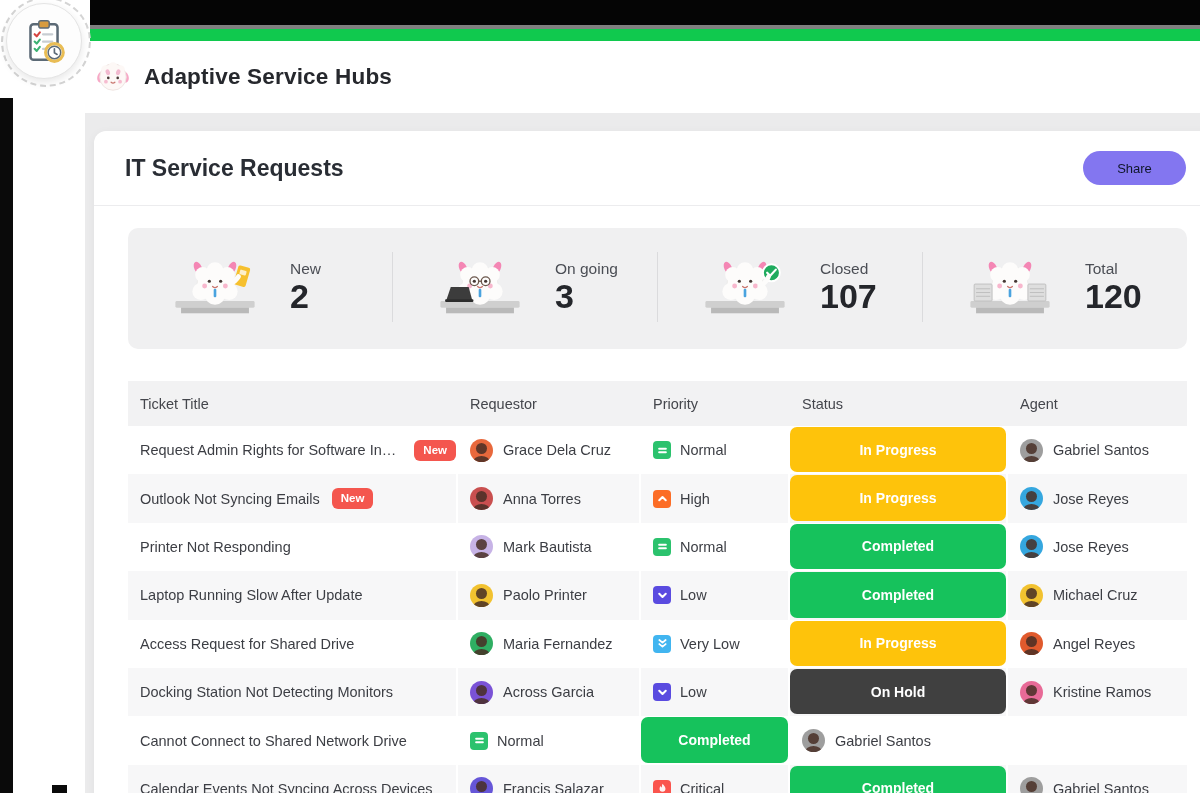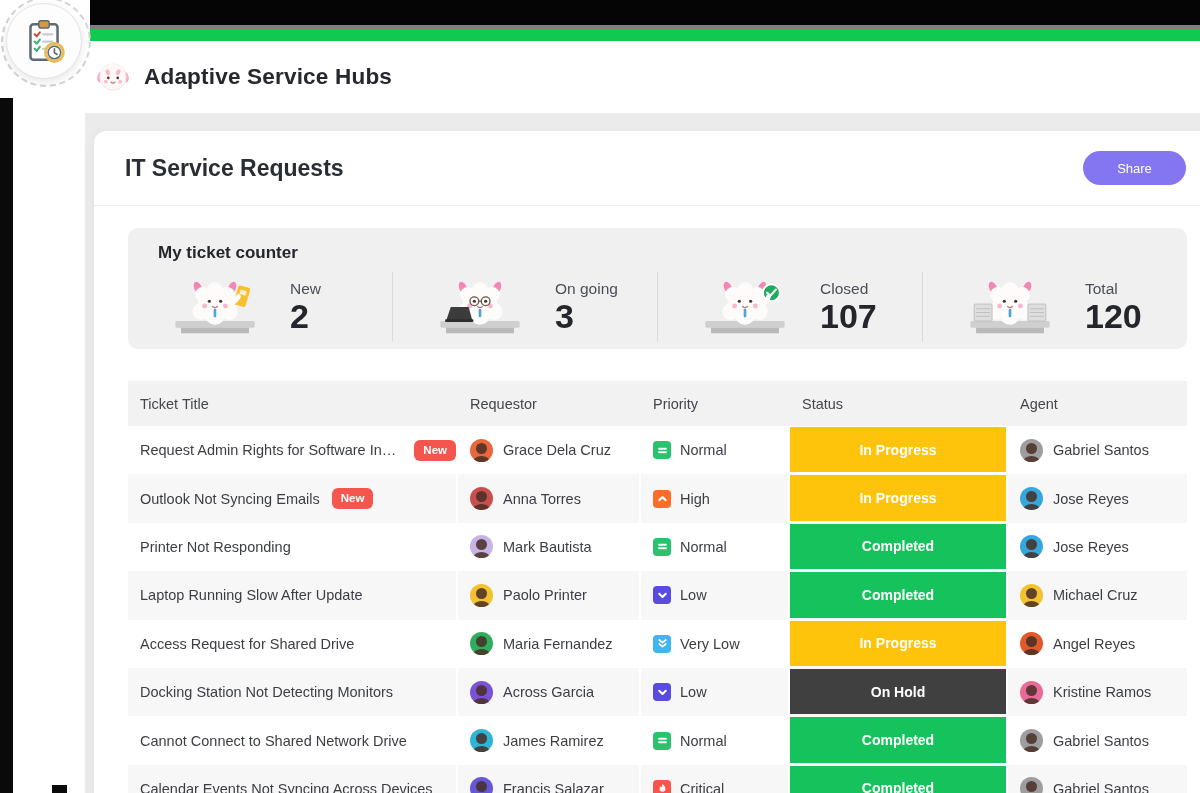--- a/index.html
+++ b/index.html
@@ -22,21 +22,21 @@
   .badge-circle{position:absolute;left:6px;top:3px;width:74px;height:74px;border-radius:50%;
                 background:#fdfdfd;border:1px solid #e4e4e4;box-shadow:0 3px 8px rgba(0,0,0,.10);
                 display:flex;align-items:center;justify-content:center;cursor:pointer;}
   
   .card{position:absolute;left:94px;top:131px;width:1130px;height:700px;background:#fff;
         border-radius:12px;box-shadow:0 2px 10px rgba(0,0,0,.05);}
   .card-header{position:relative;height:74px;border-bottom:1px solid #ececee;}
   .card-title{position:absolute;left:31px;top:50%;transform:translateY(-50%);
               font-size:23px;font-weight:600;color:#292d34;margin:0;}
   .share{position:absolute;right:38px;top:20px;width:103px;height:34px;border:none;border-radius:17px;
-         color:#ffffff;font-size:13px;font-family:inherit;cursor:pointer;}
+         color:#0f172a;font-size:13px;font-family:inherit;cursor:pointer;}
   
   .counter{margin:22px 0 0 34px;width:1059px;height:121px;background:#f0f0f1;border-radius:10px;
            box-sizing:border-box;padding-top:15px;}
   .counter-title{font-size:17px;font-weight:700;color:#24262b;padding-left:30px;}
   .stats{display:flex;margin-top:8px;height:72px;align-items:center;}
   .stat{flex:1;display:flex;align-items:center;gap:26px;padding-left:38px;box-sizing:border-box;}
   .stat svg{width:98px;height:66px;flex:0 0 auto;}
   .stat-label{font-size:15.5px;color:#4b4e55;line-height:1.25;}
   .stat-value{font-size:34px;font-weight:700;color:#24262b;line-height:1.05;}
   .vdiv{width:1px;height:70px;background:#dbdbdd;flex:0 0 auto;}
@@ -45,21 +45,21 @@
   .trow{display:grid;grid-template-columns:330px 183px 149px 218px 179px;}
   .thead{height:45px;background:#f2f2f3;}
   .thead .th{display:flex;align-items:center;padding-left:12px;font-size:14.5px;color:#44464c;cursor:pointer;}
   .row{height:48.4px;}
   .row.even{background:#f7f7f8;}
   .cell{display:flex;align-items:center;padding-left:12px;font-size:14.5px;color:#3c3e44;
         border-right:2px solid #fff;min-width:0;}
   .cell:last-child{border-right:none;}
   .cell-status{padding:0;position:relative;}
   .status-fill{position:absolute;left:0;right:0;top:1px;bottom:2px;display:flex;align-items:center;
-               justify-content:center;color:#fff;font-size:14px;font-weight:600;cursor:pointer;}
+               justify-content:center;color:#fff;font-size:14px;font-weight:600;cursor:pointer;border-radius:7px;}
   .ticket-title{white-space:nowrap;overflow:hidden;text-overflow:ellipsis;}
   .badge-new{margin-left:12px;border-radius:6px;padding:4px 9px 5px;font-size:11.5px;font-weight:700;
              color:#fff;flex:0 0 auto;}
   .avatar{width:23px;height:23px;border-radius:50%;margin-right:10px;flex:0 0 auto;position:relative;overflow:hidden;}
   .avatar::before{content:"";position:absolute;left:50%;top:4px;width:11px;height:11px;margin-left:-5.5px;
                   border-radius:50%;background:rgba(72,46,36,.85);}
   .avatar::after{content:"";position:absolute;left:50%;bottom:-6px;width:17px;height:12px;margin-left:-8.5px;
                  border-radius:50%;background:rgba(72,46,36,.85);}
   .prio-icon{width:18px;height:18px;border-radius:4px;margin-right:9px;flex:0 0 auto;
              display:flex;align-items:center;justify-content:center;}
@@ -117,21 +117,20 @@
     </div>
   </div>
 
   <div class="card">
     <div class="card-header">
       <h2 class="card-title">IT Service Requests</h2>
       <button class="share" id="share-btn" style="background: rgb(131, 118, 240);">Share</button>
     </div>
 
     <div class="counter">
-      <div class="counter-title">My ticket counter</div>
       <div class="stats" id="stats">
           <div class="stat">
             <span><svg viewBox="0 0 100 70">
    <rect x="8" y="52" width="84" height="7" rx="1.5" fill="#cfcfcf"></rect>
    <rect x="14" y="59" width="72" height="6" fill="#b9b9b9"></rect>
    <ellipse cx="32" cy="17" rx="4" ry="7" fill="#f486b4" transform="rotate(-24 32 17)"></ellipse>
    <ellipse cx="68" cy="17" rx="4" ry="7" fill="#f486b4" transform="rotate(24 68 17)"></ellipse>
    <circle cx="50" cy="34" r="19" fill="#fdfcfb" stroke="#ecebe9"></circle>
    <circle cx="37" cy="24" r="8" fill="#fdfcfb"></circle>
                 <circle cx="50" cy="20" r="9" fill="#fdfcfb"></circle>
@@ -410,24 +409,20 @@
     <div class="cell">
       <span class="avatar" style="background:#e86a97"></span>
       <span>Kristine Ramos</span>
     </div>
           </div>
           <div class="trow row odd">
     <div class="cell">
       <span class="ticket-title">Cannot Connect to Shared Network Drive</span>
     </div>
     <div class="cell">
-      <span class="avatar" style="background:#2fb3d6"></span>
-      <span>James Ramirez</span>
-    </div>
-    <div class="cell">
       <span class="prio-icon" style="background:#2bc26d">
                 <svg viewBox="0 0 14 14">
                   <path d="M3.4 5.1h7.2M3.4 8.9h7.2" stroke="#fff" stroke-width="2.2" stroke-linecap="round"></path>
                 </svg>
               </span>
       <span>Normal</span>
     </div>
     <div class="cell cell-status">
       <span class="status-fill" style="background:#16c25c">Completed</span>
     </div>

